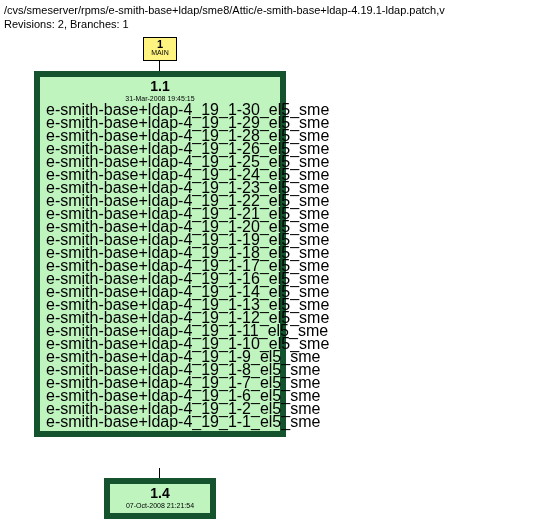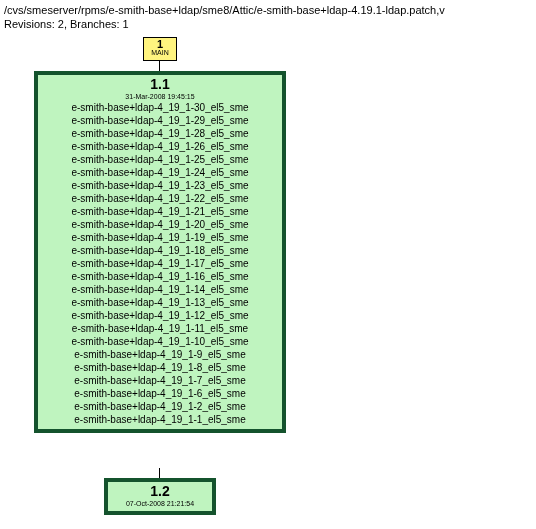--- a/index.html
+++ b/index.html
@@ -53,41 +53,41 @@
     left: 155px;
     top: 24px;
     width: 0;
     height: 10px;
     border-left: 1px solid #000;
   }
   .rev-node {
     position: absolute;
     box-sizing: border-box;
     background: #bff4bf;
-    border: 4px solid #14532d;
+    border: 6px solid #14532d;
     text-align: center;
     padding: 2px 6px 3px 6px;
   }
   .rev-1-1 {
     left: 30px;
     top: 34px;
     width: 252px;
   }
   .rev-title {
     font-weight: bold;
     font-size: 14px;
     line-height: 1.1;
   }
   .rev-date {
     font-size: 7px;
     line-height: 1.1;
     margin-bottom: 1px;
   }
   .rev-tags {
-    font-size: 10px;
+    font-size: 16px;
     line-height: 13px;
     font-family: Helvetica, Arial, sans-serif;
     white-space: pre;
   }
   .connector2 {
     position: absolute;
     left: 155px;
     top: 431px;
     width: 0;
     height: 10px;
@@ -146,18 +146,18 @@
 e-smith-base+ldap-4_19_1-8_el5_sme
 e-smith-base+ldap-4_19_1-7_el5_sme
 e-smith-base+ldap-4_19_1-6_el5_sme
 e-smith-base+ldap-4_19_1-2_el5_sme
 e-smith-base+ldap-4_19_1-1_el5_sme</div>
   </div>
 
   <div class="connector2"></div>
 
   <div class="rev-node rev-1-2">
-    <div class="rev-title">1.2</div>
+    <div class="rev-title">1.4</div>
     <div class="rev-date">07-Oct-2008 21:21:54</div>
   </div>
 
   <div class="spacer"></div>
 </div>
 
 </body></html>

